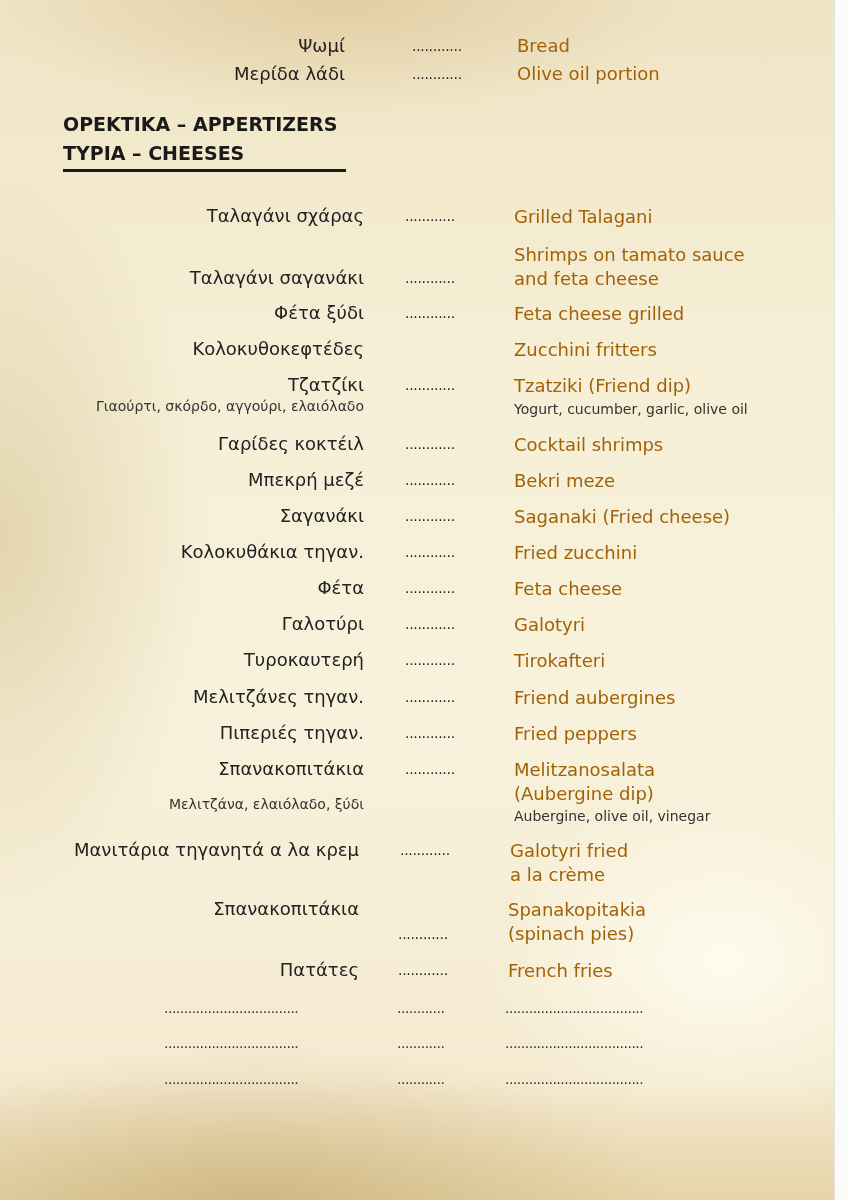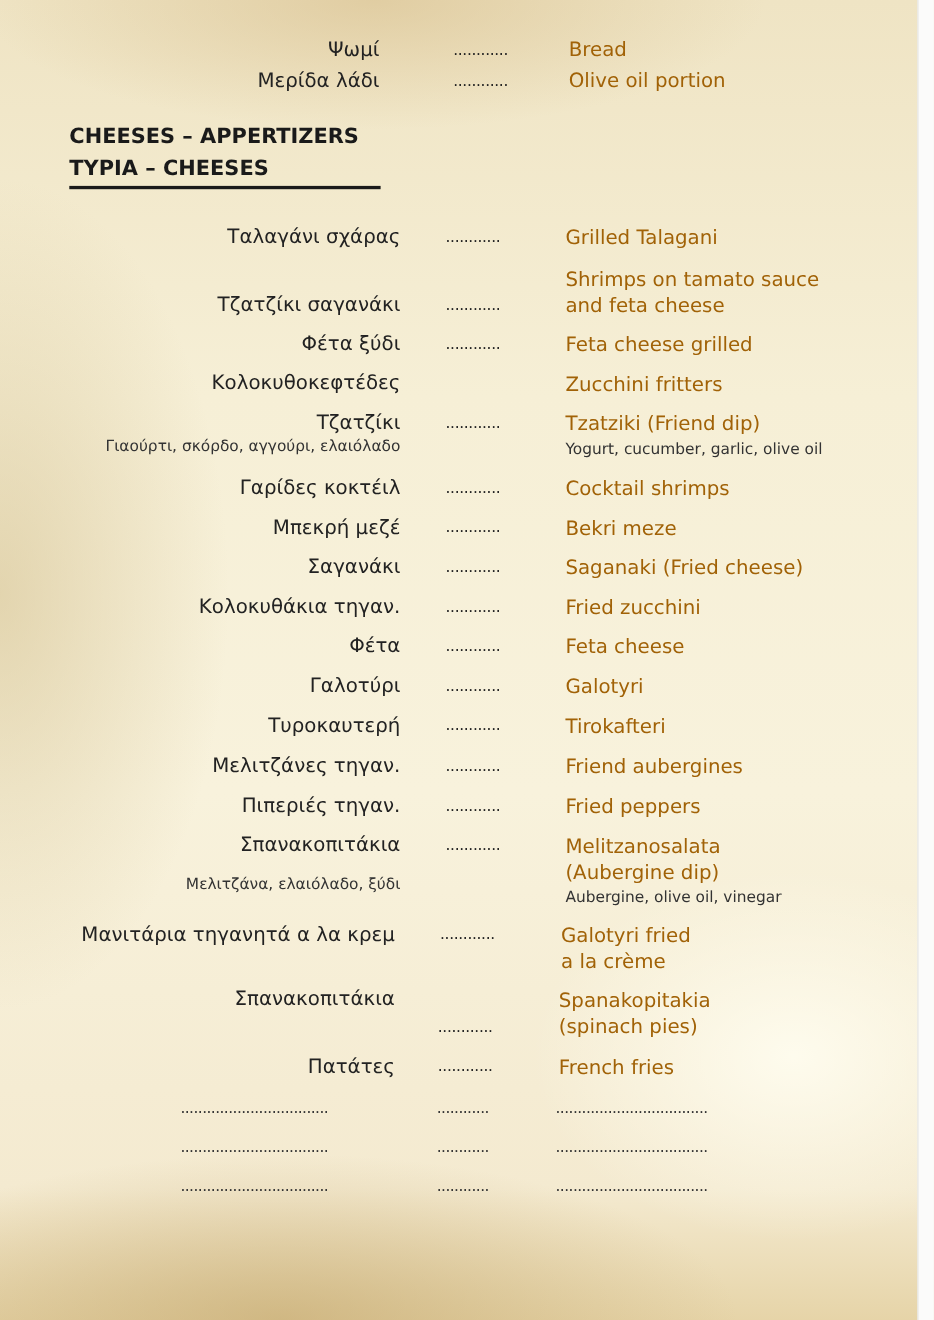--- a/index.html
+++ b/index.html
@@ -62,32 +62,32 @@
   <span class="gr" style="right:504px">Ψωμί</span>
   <span class="dots" style="left:412px">............</span>
   <span class="en" style="left:517px;top:-1px">Bread</span>
 </div>
 <div class="row" style="top:63px">
   <span class="gr" style="right:504px">Μερίδα λάδι</span>
   <span class="dots" style="left:412px">............</span>
   <span class="en" style="left:517px;top:-1px">Olive oil portion</span>
 </div>
 
-<div class="heading" style="top:111px">CHEESES – APPERTIZERS</div>
+<div class="heading" style="top:111px">OPEKTIKA – APPERTIZERS</div>
 <div class="heading" style="top:140px">TYPIA – CHEESES</div>
 <div class="rule"></div>
 
 <div class="row" style="top:205px">
   <span class="gr">Ταλαγάνι σχάρας</span>
   <span class="dots">............</span>
   <span class="en">Grilled Talagani</span>
 </div>
 
 <div class="row" style="top:243px">
-  <span class="gr" style="top:24px">Τζατζίκι σαγανάκι</span>
+  <span class="gr" style="top:24px">Ταλαγάνι σαγανάκι</span>
   <span class="dots" style="top:24px">............</span>
   <span class="en">Shrimps on tamato sauce</span>
   <span class="en" style="top:24px">and feta cheese</span>
 </div>
 
 <div class="row" style="top:302px">
   <span class="gr">Φέτα ξύδι</span>
   <span class="dots">............</span>
   <span class="en">Feta cheese grilled</span>
 </div>

